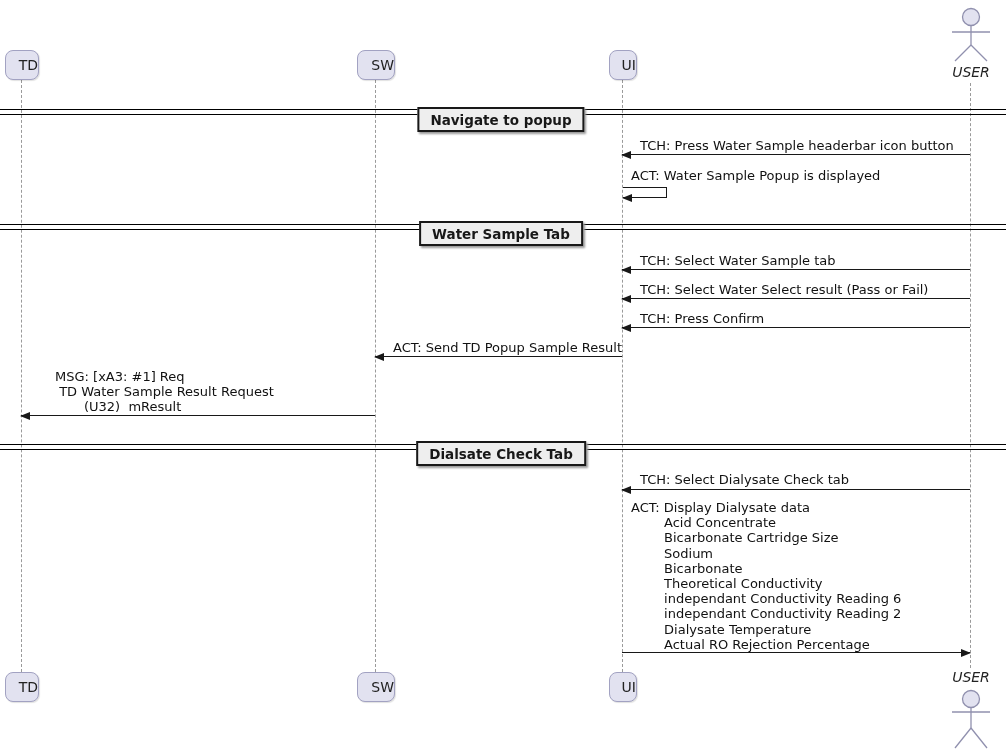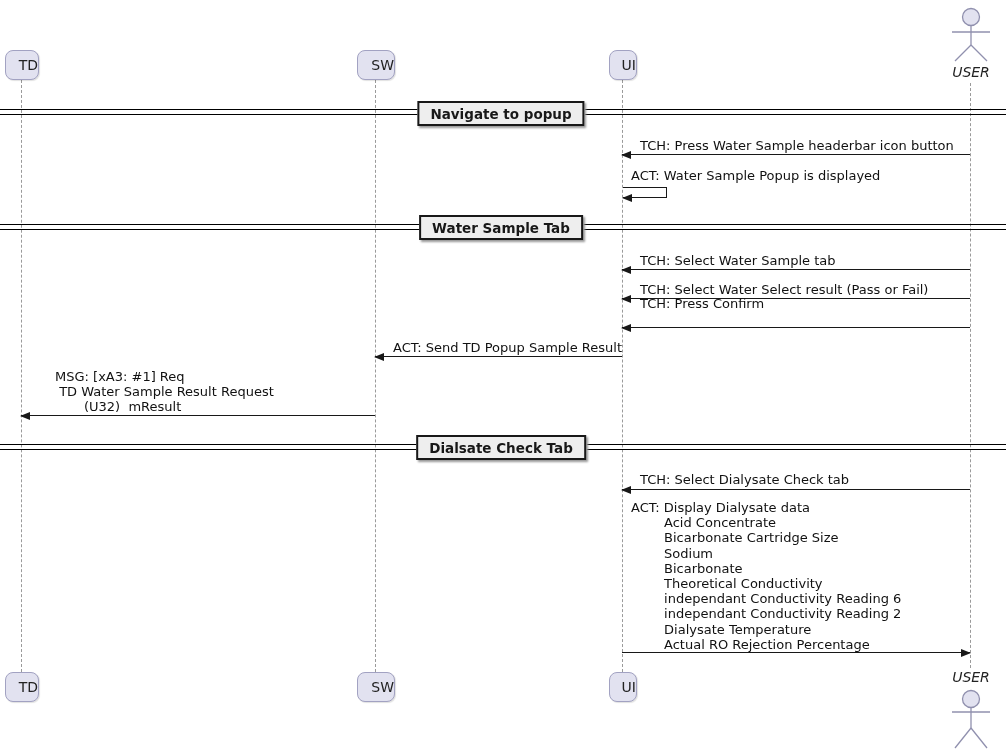--- a/index.html
+++ b/index.html
@@ -16,20 +16,21 @@
   }
   .pbox.bottom{top:672px;}
   .actor-label{position:absolute;width:60px;text-align:center;font-size:14px;color:#222;font-style:italic;}
   .actor-svg{position:absolute;}
   .dline{position:absolute;left:0;width:1006px;height:0;border-top:1.5px solid #000;}
   .dbox{
     position:absolute;left:501px;transform:translateX(-50%);height:25px;box-sizing:border-box;
     background:#EEEEEE;border:2px solid #181818;display:flex;align-items:center;
     padding:0 11px;font-size:13.5px;font-weight:bold;white-space:nowrap;
     box-shadow:2px 2px 2px #999;
+    margin-top:6px;
   }
   .msg-text{position:absolute;font-size:13px;line-height:15.2px;white-space:pre;color:#111;}
   .aline{position:absolute;height:0;border-top:1px solid #181818;}
   .sloop{position:absolute;box-sizing:border-box;border:1px solid #181818;border-left:none;}
   .ah-l{position:absolute;left:-1px;top:-4.5px;width:0;height:0;
         border-top:4px solid transparent;border-bottom:4px solid transparent;
         border-right:10px solid #181818;}
   .ah-r{position:absolute;right:-1px;top:-4.5px;width:0;height:0;
         border-top:4px solid transparent;border-bottom:4px solid transparent;
         border-left:10px solid #181818;}
@@ -89,21 +90,21 @@
   <div class="msg-text" style="left:640px;top:253px">TCH: Select Water Sample tab</div>
   <div class="aline" style="left:622px;top:269px;width:348px">
       <i class="ah-l"></i>
     </div>
 
   <div class="msg-text" style="left:640px;top:282px">TCH: Select Water Select result (Pass or Fail)</div>
   <div class="aline" style="left:622px;top:298px;width:348px">
       <i class="ah-l"></i>
     </div>
 
-  <div class="msg-text" style="left:640px;top:296px">TCH: Press Confirm</div>
+  <div class="msg-text" style="left:640px;top:311px">TCH: Press Confirm</div>
   <div class="aline" style="left:622px;top:327px;width:348px">
       <i class="ah-l"></i>
     </div>
 
   <div class="msg-text" style="left:393px;top:340px">ACT: Send TD Popup Sample Result</div>
   <div class="aline" style="left:375px;top:356px;width:247px">
       <i class="ah-l"></i>
     </div>
 
   <div class="msg-text" style="left:55px;top:369px">MSG: [xA3: #1] Req

